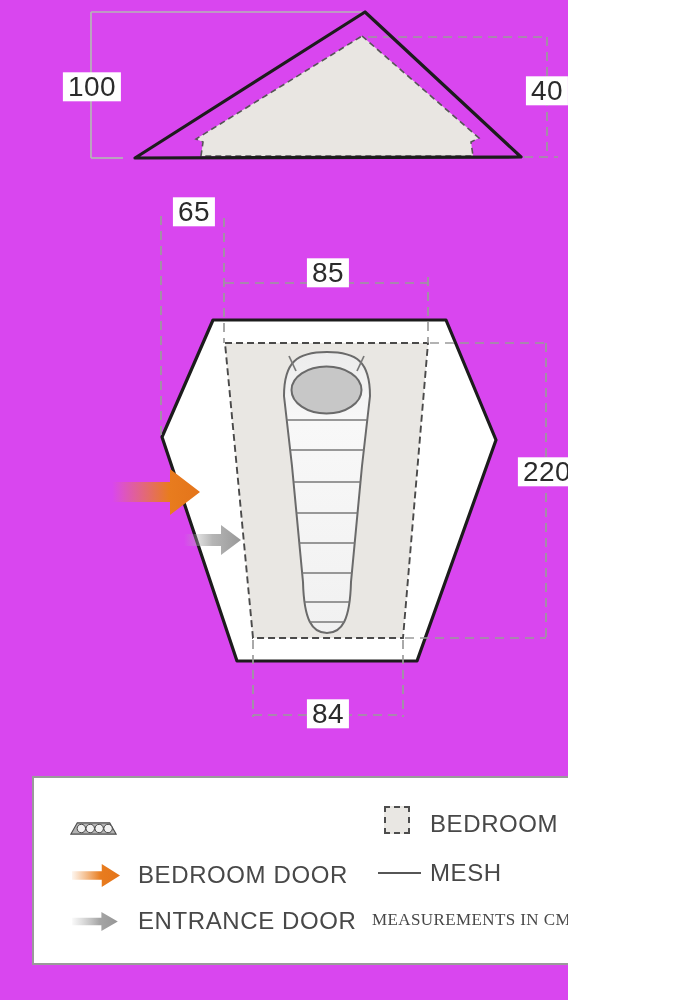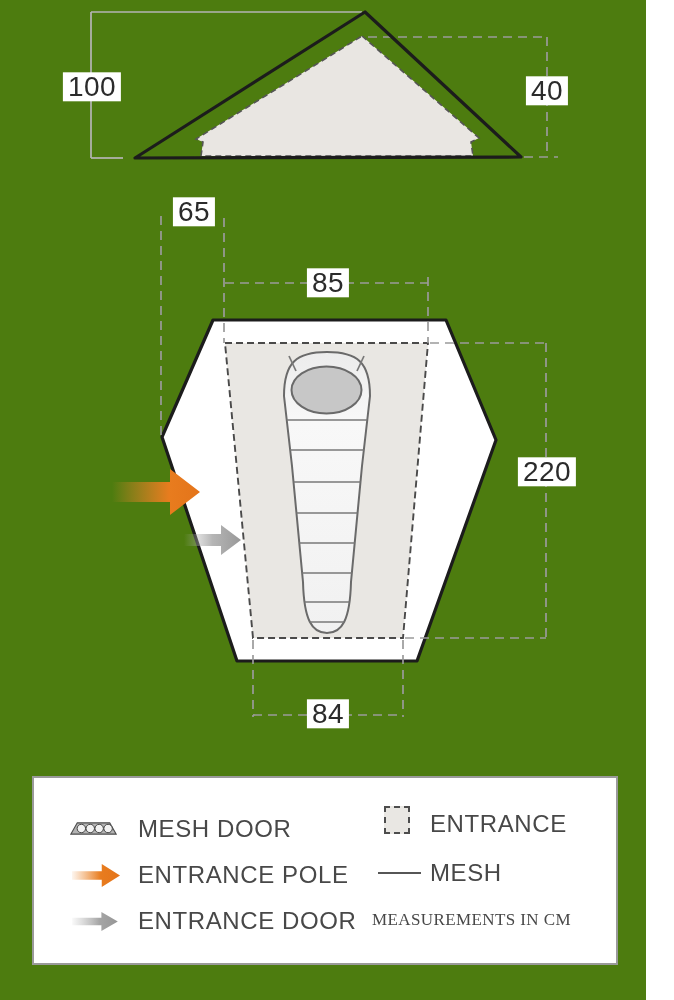--- a/index.html
+++ b/index.html
@@ -1,17 +1,17 @@
 <!DOCTYPE html>
 <html><head>
 <meta charset="utf-8">
 <style>
   html,body{margin:0;padding:0;background:#ffffff;}
   #stage{
-    position:relative;width:646px;height:1000px;background:#4d7c0f;
+    position:relative;width:568px;height:1000px;background:#d946ef;
     font-family:"Liberation Sans", sans-serif;overflow:hidden;text-align:right;
   }
   svg{display:block;}
   .dim-label{
     position:absolute;transform:translate(-50%,-50%);
     font-size:28px;color:#2b2b2b;background:#ffffff;
     padding:0 5px;line-height:1.05;letter-spacing:0.5px;white-space:nowrap;
   }
   #legend-box{
     position:absolute;left:32px;top:776px;width:586px;height:189px;
@@ -130,61 +130,60 @@
 
       <path d="M112,482 L170,482 L170,469 L200,492 L170,515 L170,502 L112,502 Z" fill="url(#orangeGrad)"></path>
 
       <path d="M184,534 L221,534 L221,525 L241,540 L221,555 L221,546 L184,546 Z" fill="url(#grayGrad)"></path>
     </g>
   </svg>
 
   <div class="dim-label" style="left:92px;top:87px">100</div>
   <div class="dim-label" style="left:547px;top:91px">40</div>
   <div class="dim-label" style="left:194px;top:212px">65</div>
-  <div class="dim-label" style="left:328px;top:283px">85</div>
+  <div class="dim-label" style="left:328px;top:273px">85</div>
   <div class="dim-label" style="left:547px;top:472px">220</div>
   <div class="dim-label" style="left:328px;top:714px">84</div>
 
   <div id="legend-box">
 
     <svg class="legend-icon" style="left:36px;top:43px" width="47" height="15" viewBox="0 0 58 18">
       <path d="M1,16 L9,2 L49,2 L57,16 Z" fill="#b3b3b3" stroke="#4d4d4d" stroke-width="1.4"></path>
       <circle cx="14" cy="9" r="5.2" fill="#f2f2f2" stroke="#3f3f3f" stroke-width="1.2"></circle>
       <circle cx="25" cy="9" r="5.2" fill="#f2f2f2" stroke="#3f3f3f" stroke-width="1.2"></circle>
       <circle cx="36" cy="9" r="5.2" fill="#f2f2f2" stroke="#3f3f3f" stroke-width="1.2"></circle>
       <circle cx="47" cy="9" r="5.2" fill="#f2f2f2" stroke="#3f3f3f" stroke-width="1.2"></circle>
     </svg>
-    <div class="legend-label" style="left:104px;top:51px">MESH DOOR</div>
 
     <svg class="legend-icon" style="left:38px;top:85px" width="48" height="25" viewBox="0 0 50 26">
       <defs>
         <linearGradient id="legOrange" x1="0" y1="0" x2="1" y2="0">
           <stop offset="0" stop-color="#ec8a33" stop-opacity="0.08"></stop>
           <stop offset="0.6" stop-color="#e87c1e"></stop>
           <stop offset="1" stop-color="#e4741a"></stop>
         </linearGradient>
       </defs>
       <path d="M0,8.5 L31,8.5 L31,1 L50,13 L31,25 L31,17.5 L0,17.5 Z" fill="url(#legOrange)"></path>
     </svg>
-    <div class="legend-label" style="left:104px;top:97px">ENTRANCE POLE</div>
+    <div class="legend-label" style="left:104px;top:97px">BEDROOM DOOR</div>
 
     <svg class="legend-icon" style="left:38px;top:133px" width="46" height="21" viewBox="0 0 50 23">
       <defs>
         <linearGradient id="legGray" x1="0" y1="0" x2="1" y2="0">
           <stop offset="0" stop-color="#b5b5b5" stop-opacity="0.08"></stop>
           <stop offset="0.6" stop-color="#a5a5a5"></stop>
           <stop offset="1" stop-color="#969696"></stop>
         </linearGradient>
       </defs>
       <path d="M0,7.5 L32,7.5 L32,1 L50,11.5 L32,22 L32,15.5 L0,15.5 Z" fill="url(#legGray)"></path>
     </svg>
     <div class="legend-label" style="left:104px;top:143px">ENTRANCE DOOR</div>
 
     <div id="bedroom-swatch"></div>
-    <div class="legend-label" style="left:396px;top:46px">ENTRANCE</div>
+    <div class="legend-label" style="left:396px;top:46px">BEDROOM</div>
 
     <div id="pole-swatch"></div>
     <div class="legend-label" style="left:396px;top:95px">MESH</div>
 
     <div class="legend-note" style="left:338px;top:142px">MEASUREMENTS IN CM</div>
   </div>
 
 </div>
 
 </body></html>

